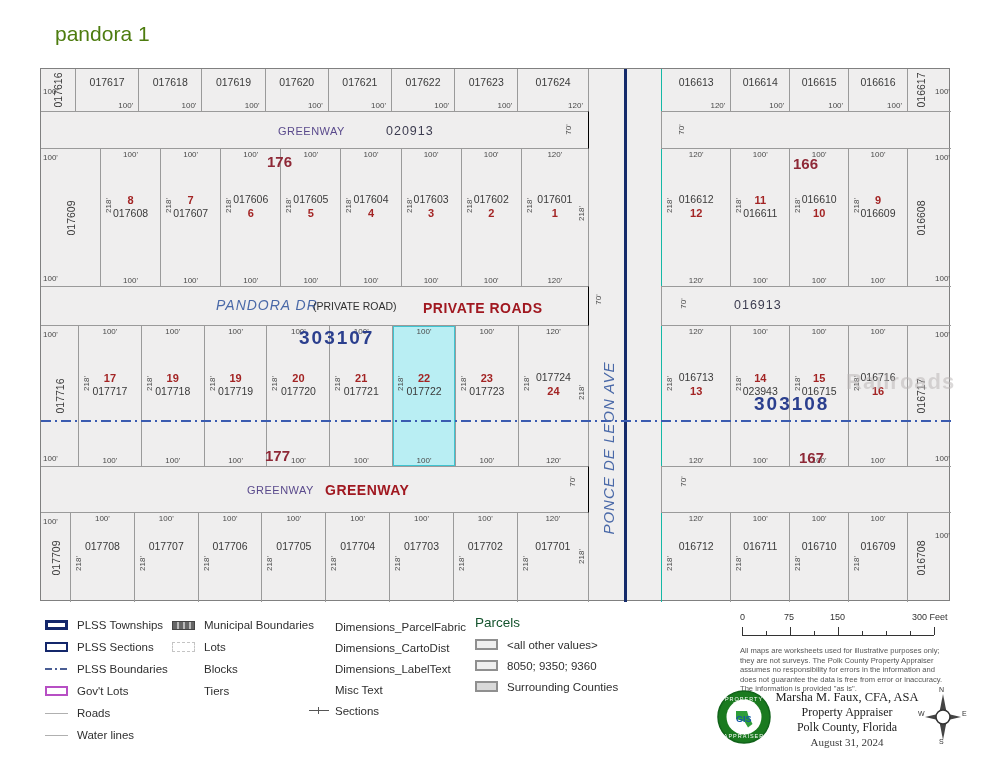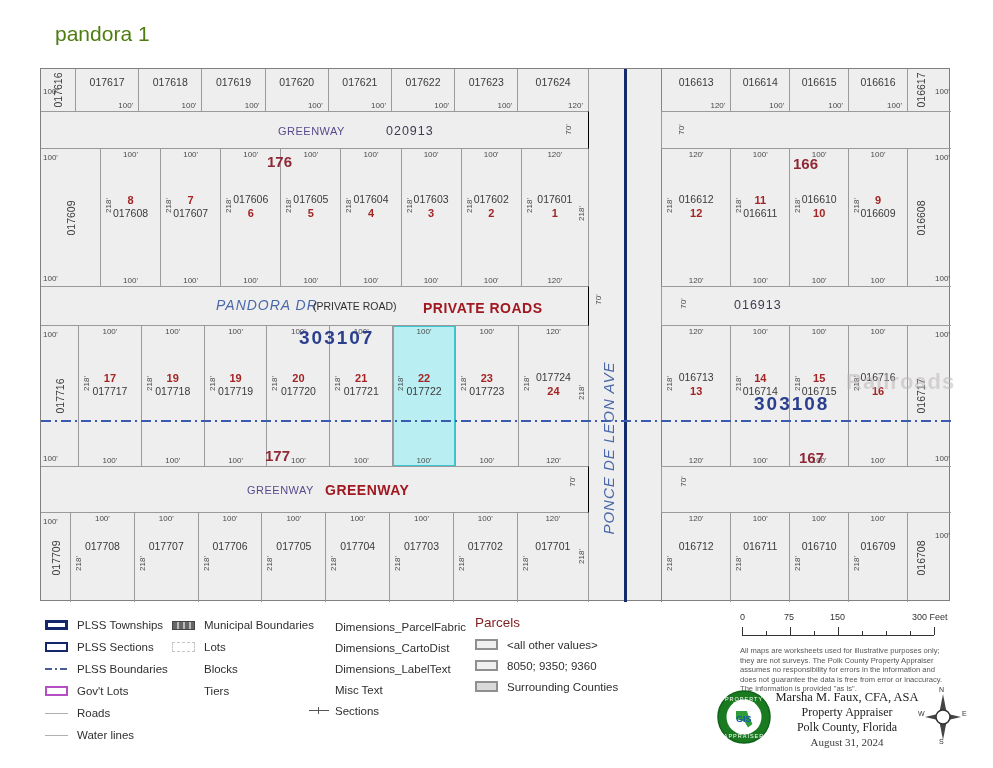--- a/index.html
+++ b/index.html
@@ -57,21 +57,21 @@
   #watermark{position:absolute;left:805px;top:300px;font-size:22px;font-weight:bold;color:#b9b4b4;opacity:.5;letter-spacing:1px;z-index:6;}
 
   
   .lg-col{position:absolute;}
   #lg1{left:45px;top:614px;}
   #lg2{left:172px;top:614px;}
   #lg3{left:335px;top:616px;}
   #lg4{left:475px;top:612px;}
   .lg-item{display:flex;align-items:center;height:22px;font-size:11.5px;color:#2f2f2f;white-space:nowrap;}
   #lg3 .lg-item,#lg4 .lg-item{height:21px;}
-  .lg-head{font-size:13.5px;color:#7f1d1d;height:22px;line-height:22px;}
+  .lg-head{font-size:13.5px;color:#14532d;height:22px;line-height:22px;}
   .sym{width:23px;height:10px;margin-right:9px;flex:none;}
   .sym.plss-townships{border:3px solid #14276b;background:#fff;}
   .sym.plss-sections{border:2px solid #14276b;background:#fff;}
   .sym.plss-boundaries{height:2px;background:repeating-linear-gradient(90deg,#4a5d94 0 7px,transparent 7px 10px,#4a5d94 10px 12px,transparent 12px 15px);}
   .sym.govt-lots{border:2px solid #b74fc4;background:#fff;}
   .sym.line-gray{height:1px;background:#b0b0b0;}
   .sym.waterbodies{background:#b9cfe4;}
   .sym.municipal{height:9px;border:1px solid #444;background:repeating-linear-gradient(90deg,#666 0 4px,#bbb 4px 6px);}
   .sym.lots{border:1px dashed #c4c4c4;background:#fff;}
   .sym.none{visibility:hidden;}
@@ -511,21 +511,21 @@
             <span class="pid">016713</span>
             <span class="lotnum">13</span>
           </span>
           <span class="dim bottom">120'</span>
         </div>
         <div class="lot-cell">
           <span class="dim top">100'</span>
           <span class="dim side">218'</span>
           <span class="mid">
             <span class="lotnum">14</span>
-            <span class="pid">016714</span>
+            <span class="pid">023943</span>
           </span>
           <span class="dim bottom">100'</span>
         </div>
         <div class="lot-cell">
           <span class="dim top">100'</span>
           <span class="dim side">218'</span>
           <span class="mid">
             <span class="lotnum">15</span>
             <span class="pid">016715</span>
           </span>

